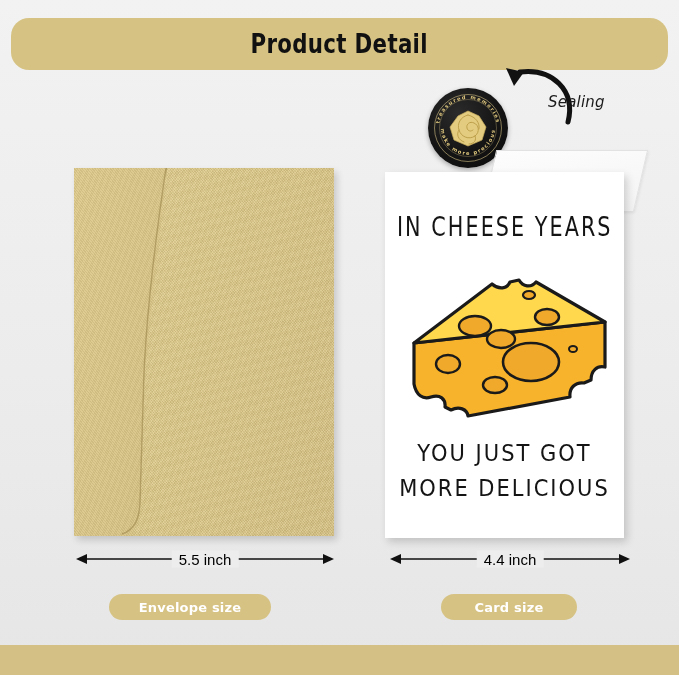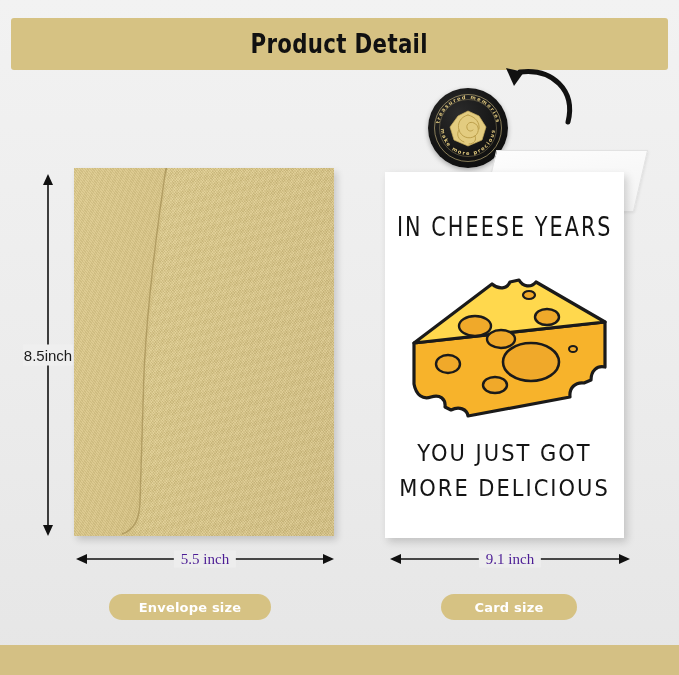--- a/index.html
+++ b/index.html
@@ -34,21 +34,21 @@
   }
 
   
   .header-banner {
     position: absolute;
     left: 11px;
     top: 18px;
     width: 657px;
     height: 52px;
     background: #d6c283;
-    border-radius: 3px;
+    border-radius: 18px;
     display: flex;
     align-items: center;
     justify-content: center;
   }
   .header-title {
     font-family: "DejaVu Sans", sans-serif;
     font-weight: bold;
     font-size: 26px;
     letter-spacing: 0.4px;
     color: #111111;
@@ -239,23 +239,23 @@
   }
   .dim-h svg { position: absolute; left: 0; top: 0; }
   .dim-h-label {
     position: absolute;
     top: 50%;
     left: 50%;
     transform: translate(-50%, -50%);
     background: #ededed;
     padding: 0 7px;
     font-size: 15px;
-    color: #4c1d95;
-    white-space: nowrap;
-    font-family: Liberation Serif, serif;
+    color: #000000;
+    white-space: nowrap;
+    font-family: Liberation Sans, sans-serif;
   }
 
   
   .pill {
     position: absolute;
     height: 26px;
     border-radius: 13px;
     background: #d6c283;
     display: flex;
     align-items: center;
@@ -310,37 +310,30 @@
       <g fill="none" stroke="#b89a45" stroke-width="0.9" stroke-linecap="round">
         <path d="M22 8 C 14 10, 11 17, 13 23 C 15 30, 23 33, 29 29 C 34 25, 33 18, 28 16 C 24 14, 20 17, 21 21 C 21.5 24, 25 25, 27 23"></path>
         <path d="M22 8 C 30 10, 34 16, 33 22"></path>
         <path d="M13 23 C 10 27, 12 33, 18 35"></path>
         <path d="M29 29 C 31 33, 28 37, 23 37"></path>
       </g>
     </svg>
   </div>
 
   <div class="sticker-label">
+    <div>Sealing</div>
   </div>
 
   <div class="envelope">
     <div class="env-flap"></div>
     <svg class="env-flap-edge" viewBox="0 0 260 368" preserveAspectRatio="none">
       <path d="M92 0 C 86 40, 74 120, 70 205 L 66 335 C 65 352, 60 362, 48 366" stroke="rgba(150,128,70,0.55)" stroke-width="1.4" fill="none"></path>
     </svg>
   </div>
 
-  <div class="dim-v" id="dim-env-v" style="left:31px; top:174px; height:362px;">
-    <svg width="34" height="362" viewBox="0 0 34 362">
-      <line x1="17" y1="8" x2="17" y2="354" stroke="#111" stroke-width="1.6"></line>
-      <path d="M17 0 L12 11 L22 11 Z" fill="#111"></path>
-      <path d="M17 362 L12 351 L22 351 Z" fill="#111"></path>
-    </svg>
-    <span class="dim-v-label" style="top:181px;">8.5inch</span>
-  </div>
 
 
   <div class="card-back"></div>
 
   <div class="card-front">
     <div class="card-line1">IN CHEESE YEARS</div>
 
     <div class="cheese-wrap">
       <svg viewBox="0 0 205 165" width="205" height="165">
 
@@ -378,21 +371,21 @@
     </svg>
     <span class="dim-h-label">5.5 inch</span>
   </div>
 
   <div class="dim-h" id="dim-card-h" style="left:390px; top:548px; width:240px;">
     <svg width="240" height="22" viewBox="0 0 240 22">
       <line x1="8" y1="11" x2="232" y2="11" stroke="#111" stroke-width="1.6"></line>
       <path d="M0 11 L11 6 L11 16 Z" fill="#111"></path>
       <path d="M240 11 L229 6 L229 16 Z" fill="#111"></path>
     </svg>
-    <span class="dim-h-label">9.1 inch</span>
+    <span class="dim-h-label">4.4 inch</span>
   </div>
 
   <div class="pill" id="pill-card">
     <span class="pill-text">Card size</span>
   </div>
   <div class="pill" id="pill-envelope">
     <span class="pill-text">Envelope size</span>
   </div>
 
   <div class="bottom-bar"></div>

